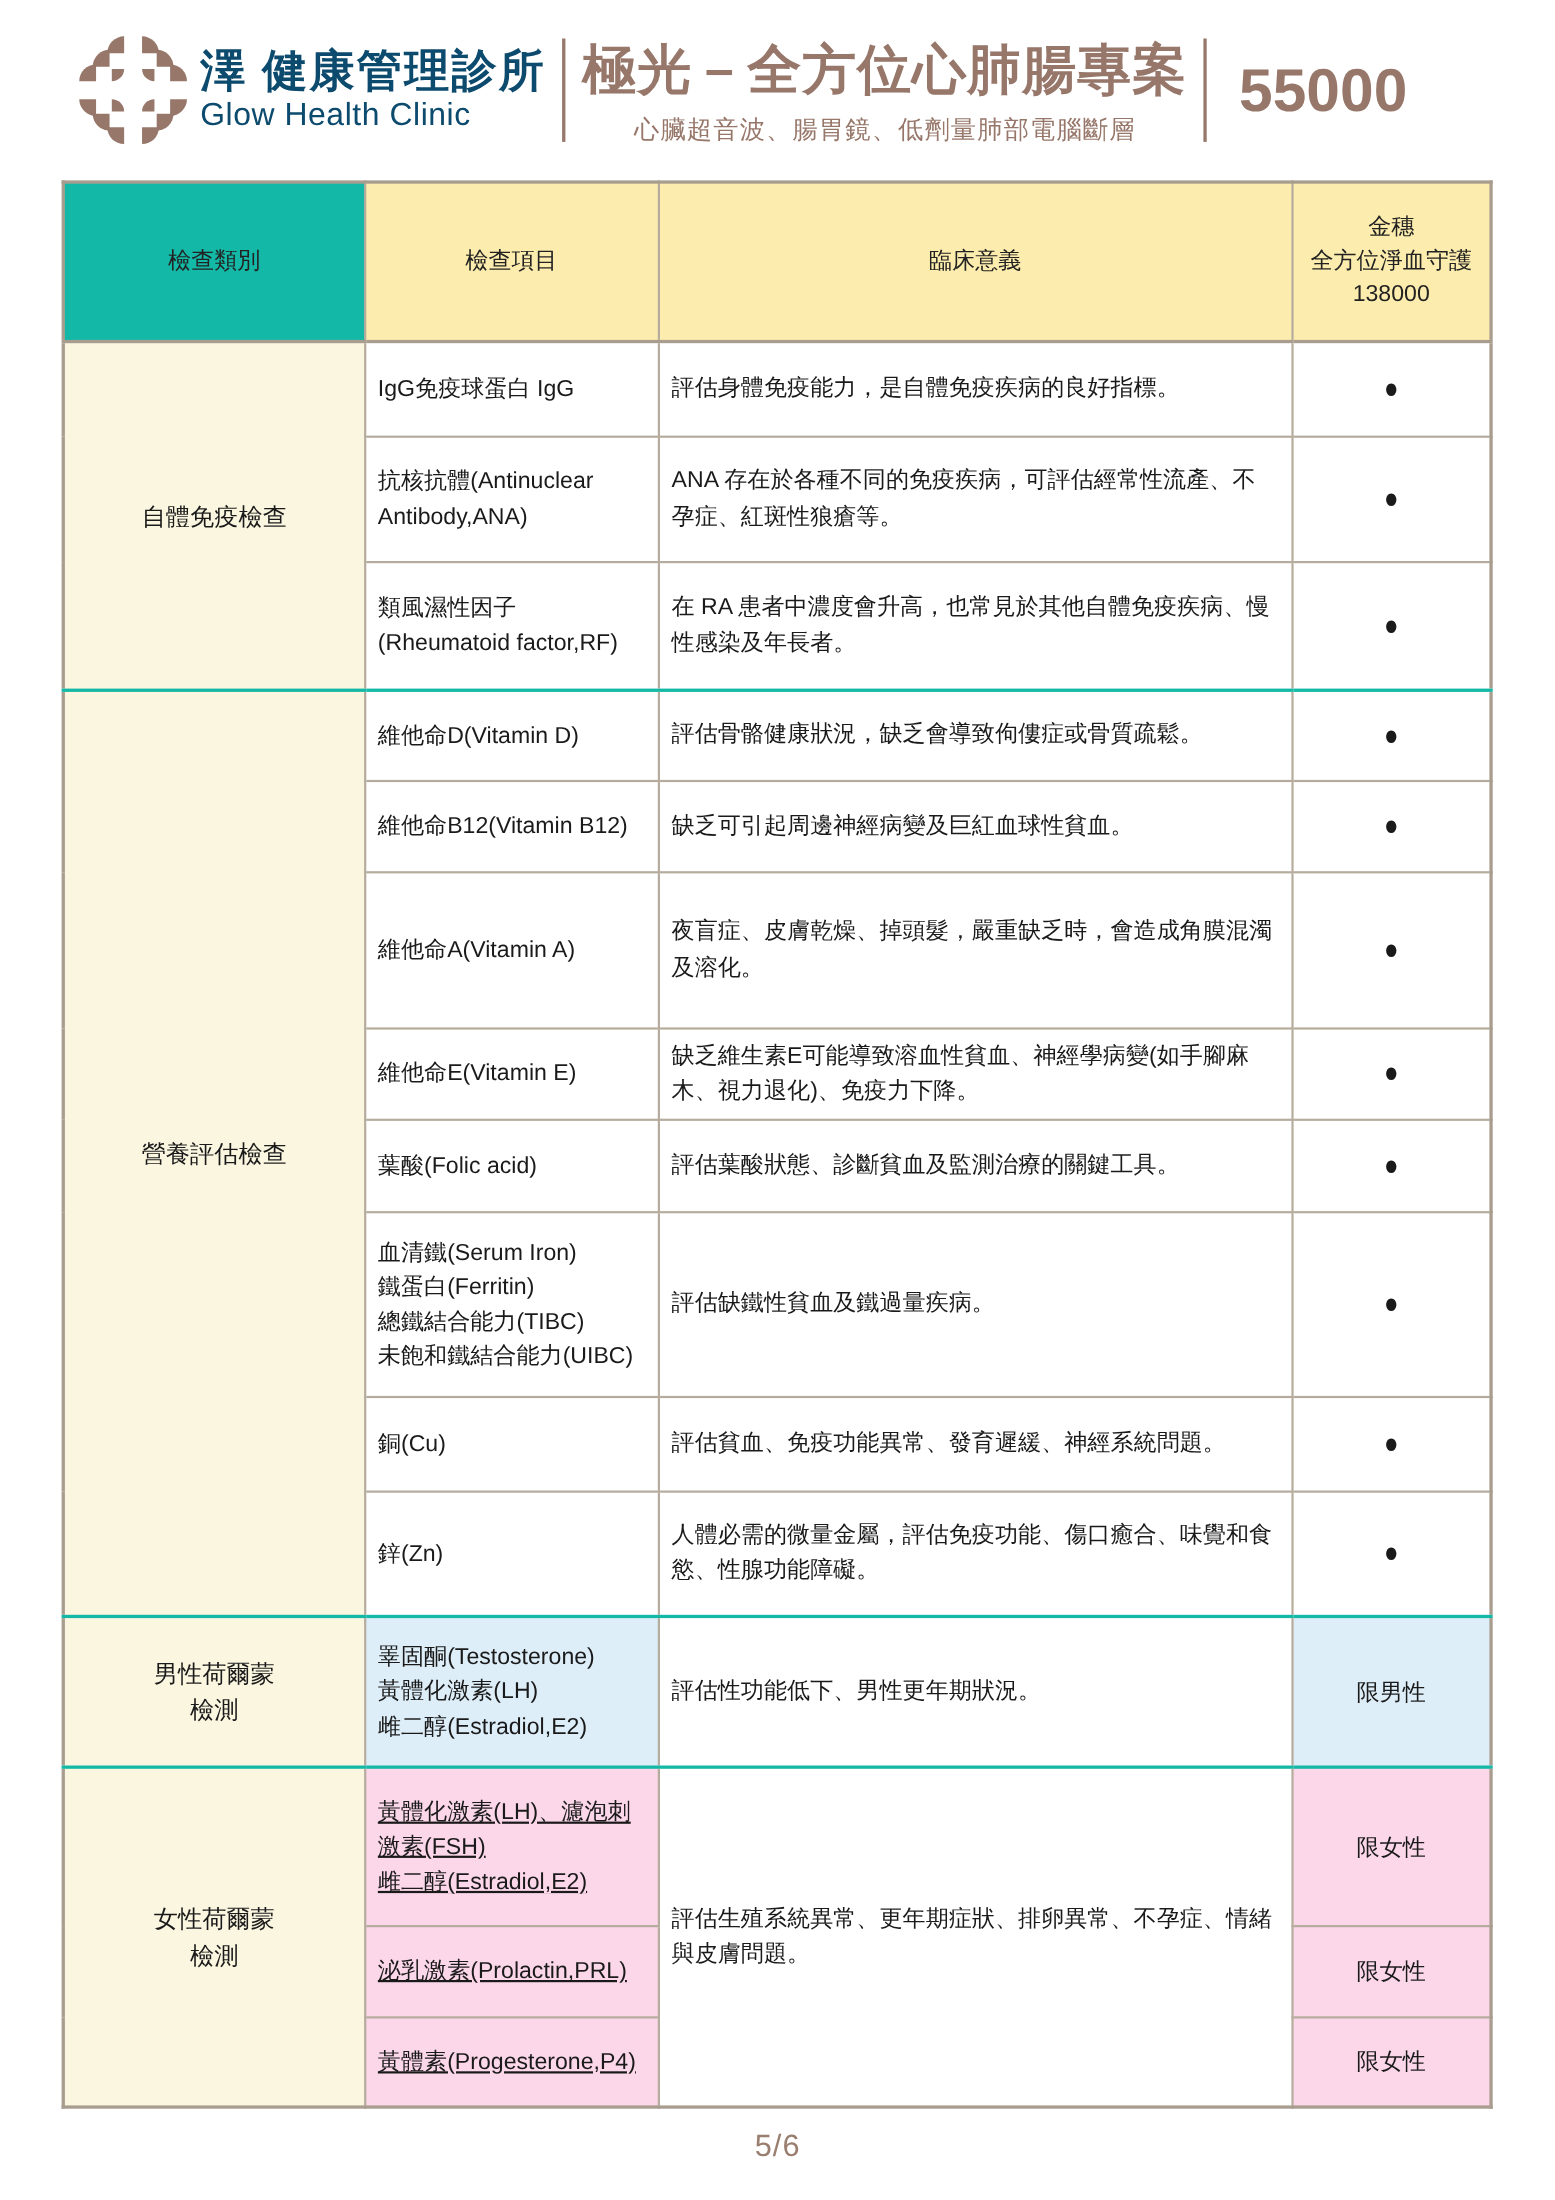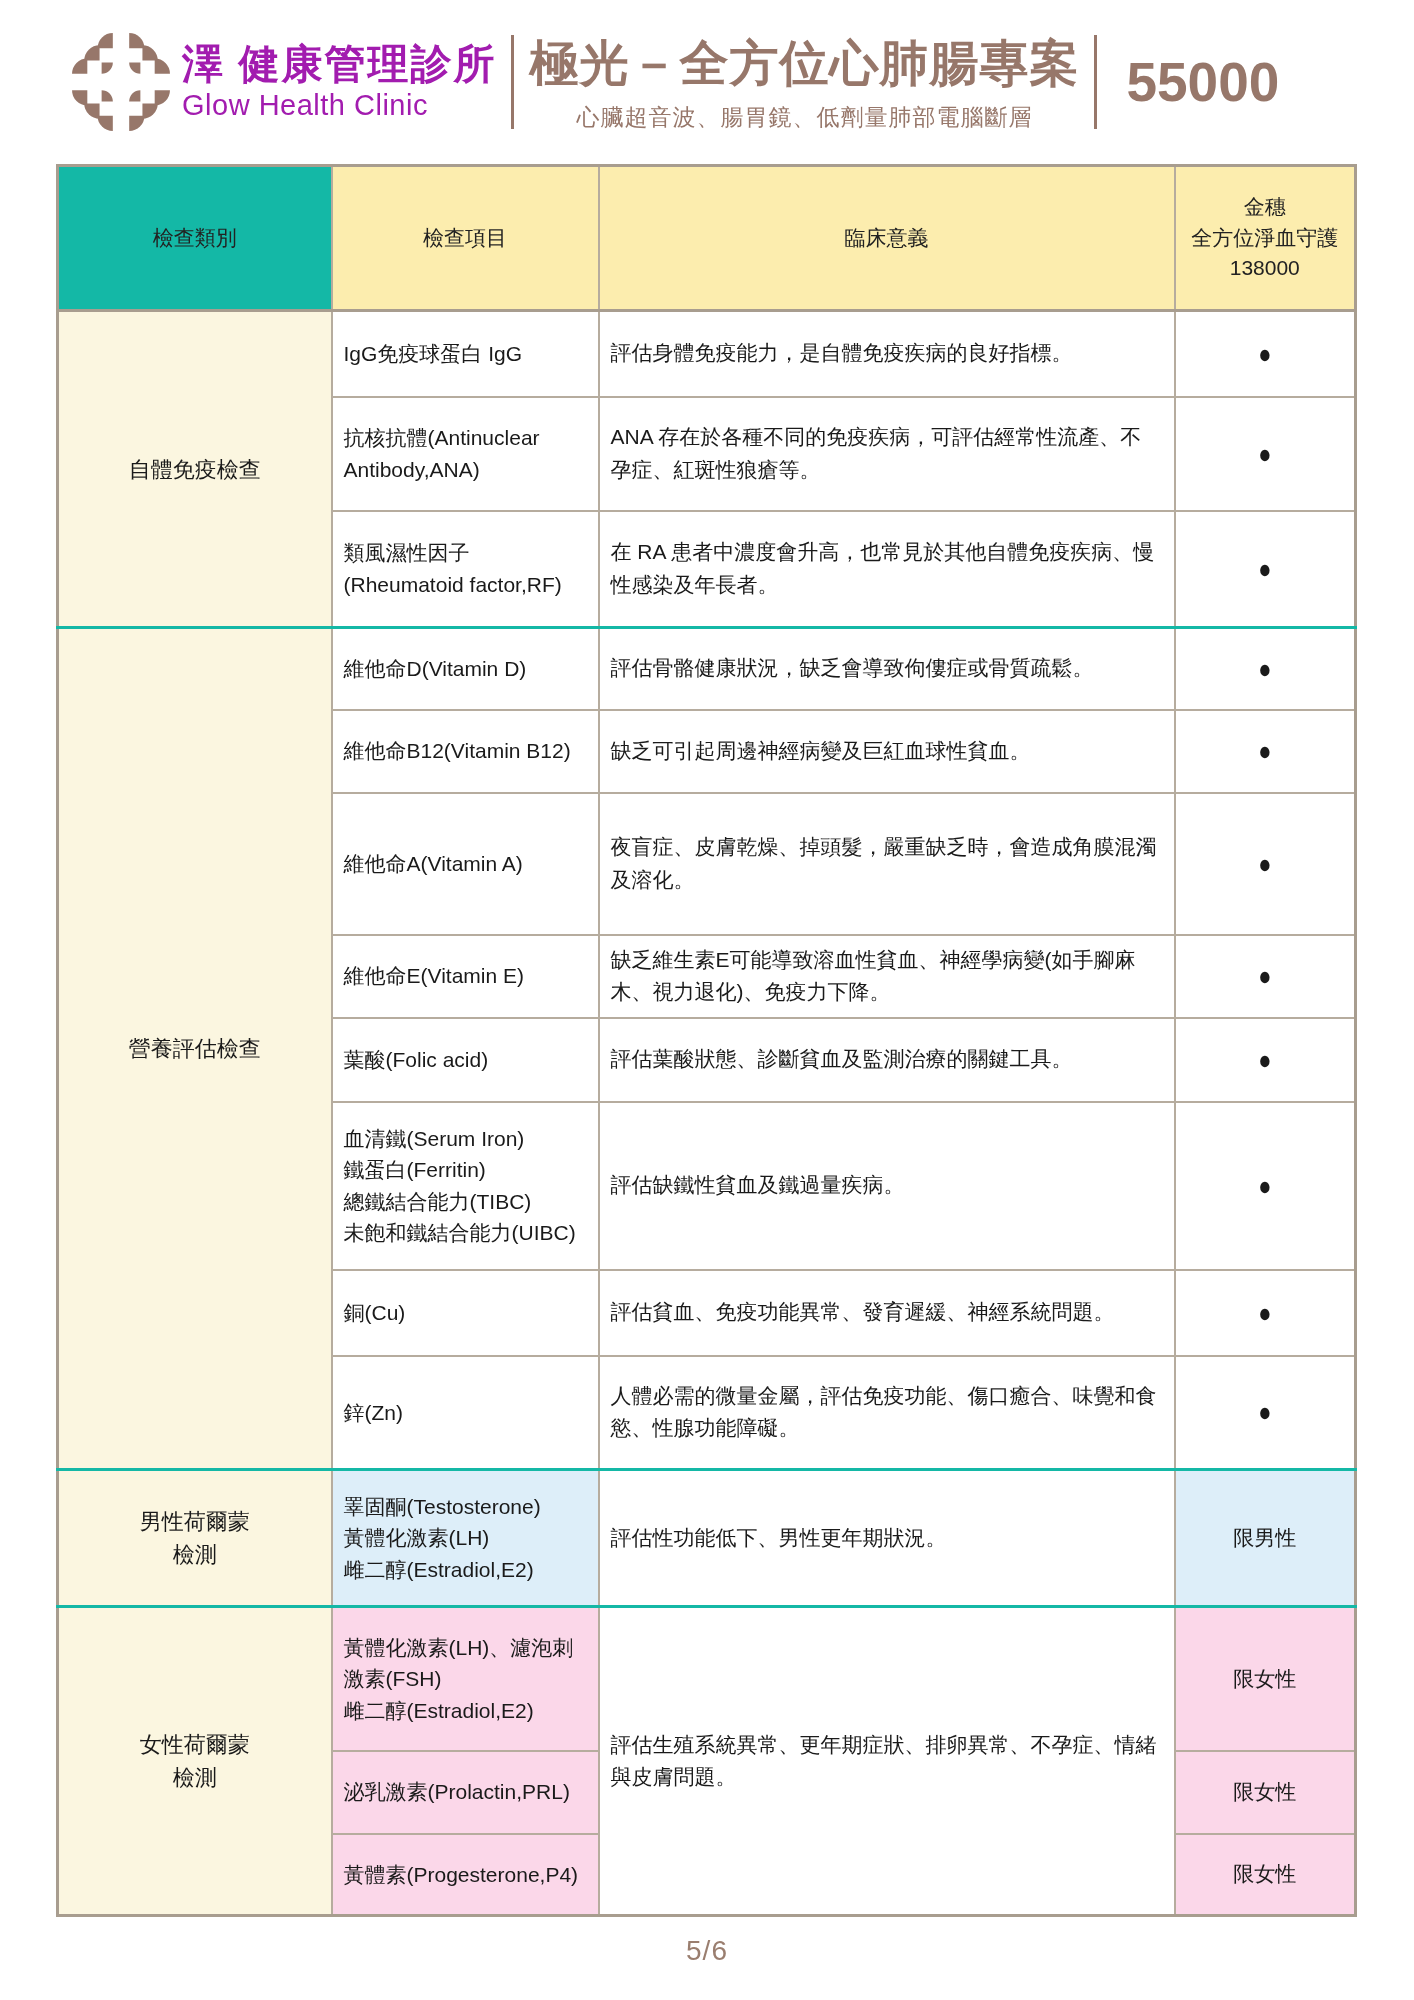--- a/index.html
+++ b/index.html
@@ -4,21 +4,21 @@
 <style>
   html,body{margin:0;padding:0;}
   body{
     width:1414px;height:2000px;background:#ffffff;overflow:hidden;
     font-family:"Liberation Sans","DejaVu Sans",sans-serif;color:#1a1a1a;
     -webkit-font-smoothing:antialiased;
   }
   
   .header{height:164px;display:flex;align-items:center;padding-left:70px;box-sizing:border-box;}
   .logo{width:102px;height:102px;flex:0 0 auto;}
-  .clinic{margin-left:10px;color:#a21caf;line-height:1.1;}
+  .clinic{margin-left:10px;color:#0c4a6e;line-height:1.1;}
   .clinic-zh{font-size:41px;font-weight:600;letter-spacing:2px;white-space:nowrap;}
   .clinic-en{font-size:29px;margin-top:3px;letter-spacing:.5px;white-space:nowrap;}
   .vdiv{width:3px;height:94px;background:#97776a;margin:0 15px;flex:0 0 auto;}
   .titleblock{text-align:center;color:#97776a;}
   .plan-title{font-size:49px;font-weight:700;letter-spacing:1px;white-space:nowrap;}
   .plan-sub{font-size:23px;margin-top:5px;letter-spacing:1px;white-space:nowrap;}
   .price{color:#97776a;font-size:55px;font-weight:700;margin-left:14px;white-space:nowrap;}
   
   table.exam{
     border-collapse:collapse;table-layout:fixed;
@@ -28,21 +28,21 @@
   th,td{border:2px solid #b6ac9e;vertical-align:middle;box-sizing:border-box;}
   thead th{
     background:#fcedae;font-size:21px;font-weight:500;color:#222;
     white-space:pre-line;line-height:1.45;border-bottom:3px solid #a89d8f;
   }
   thead th.first{background:#14b8a6;}
   tr.sec > td{border-top:3px solid #14b8a6;}
   td.cat{background:#fbf6e0;text-align:center;font-size:22px;white-space:pre-line;line-height:1.5;}
   td.item{background:#ffffff;font-size:21px;padding:6px 8px 6px 11px;white-space:pre-line;line-height:1.5;}
   td.item.blue{background:#ddeef9;}
-  td.item.pink{background:#fbd7e9;}
+  td.item.pink{background:#fbd7e9;text-decoration:underline;}
   td.mean{background:#ffffff;font-size:21px;padding:8px 14px 8px 11px;line-height:1.55;}
   td.mark{background:#ffffff;text-align:center;font-size:21px;}
   td.mark.blue{background:#ddeef9;}
   td.mark.pink{background:#fbd7e9;}
   td.mark .dot{display:inline-block;font-size:19px;transform:scale(1.15,1.4);}
   
   .pageno{text-align:center;color:#9a7e6f;font-size:28px;margin-top:18px;letter-spacing:1px;}
 </style>
 </head>
 <body>

